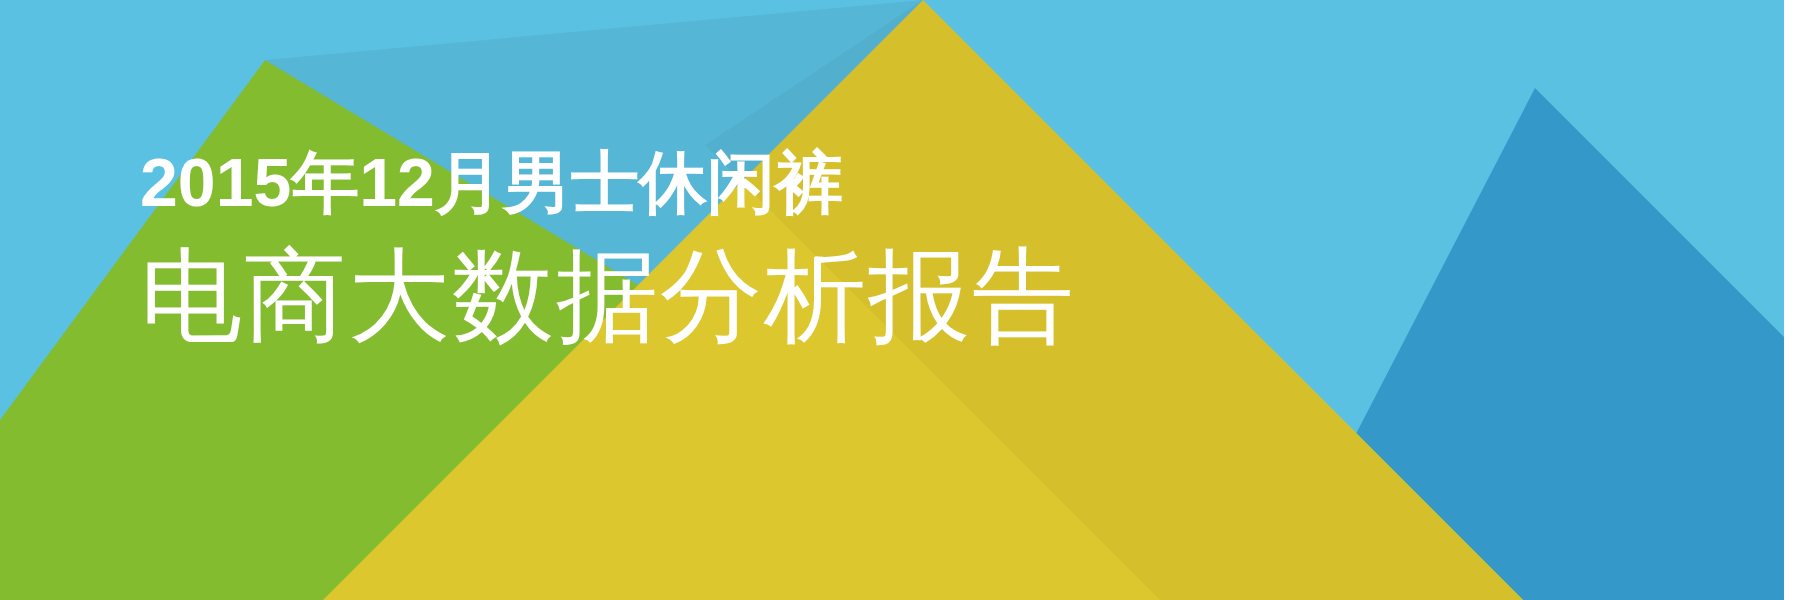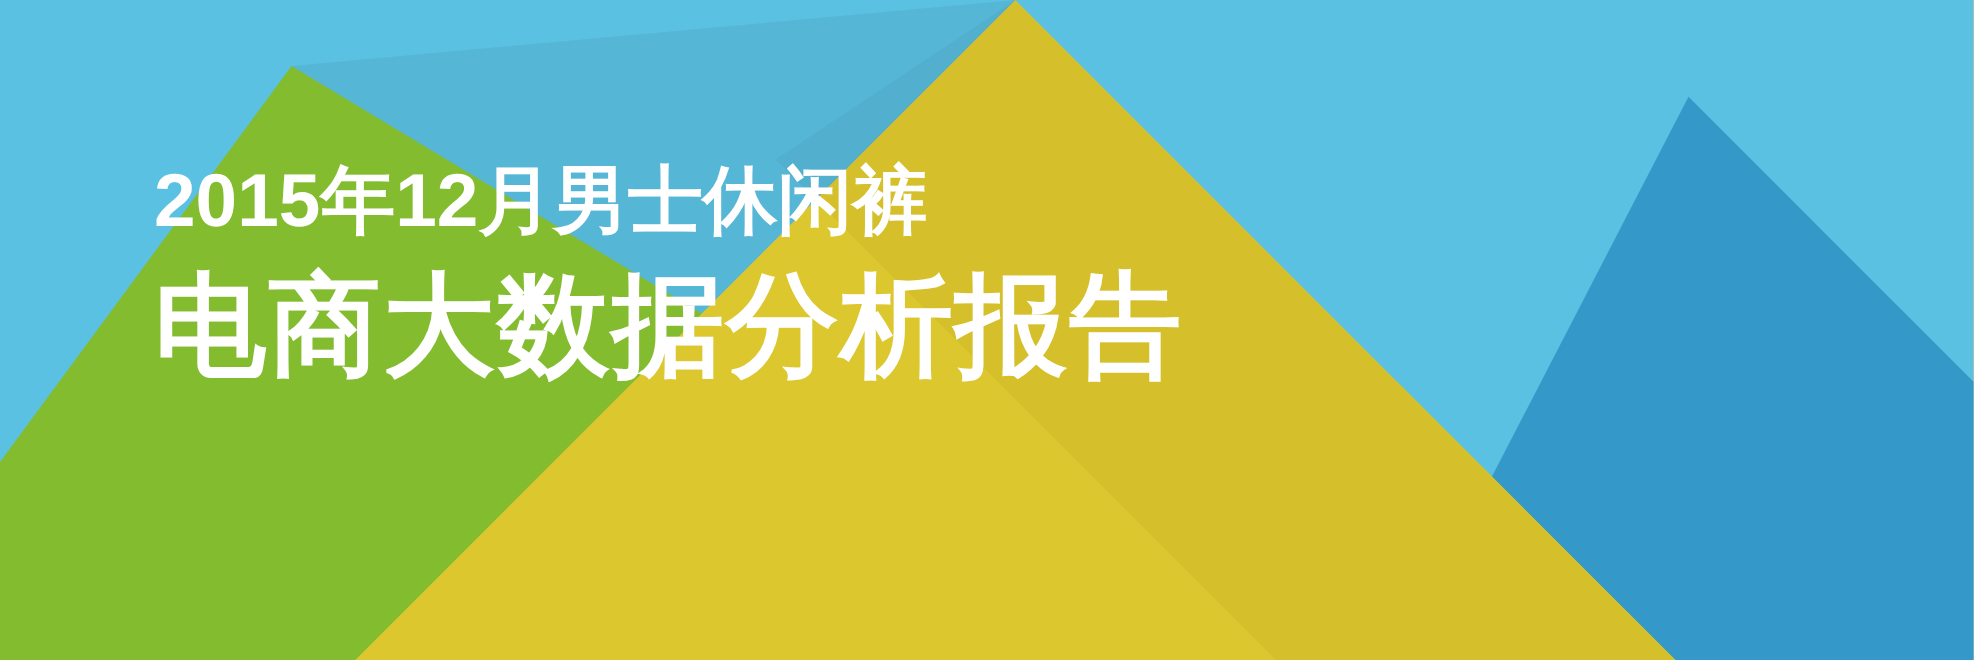--- a/index.html
+++ b/index.html
@@ -7,22 +7,21 @@
     margin: 0;
     padding: 0;
     background: #ffffff;
   }
   #stage {
     position: relative;
     width: 1784px;
     height: 600px;
     overflow: hidden;
     font-family: "Liberation Sans", "DejaVu Sans", sans-serif;
-    background: #a16207;
-    padding-left: 10px;
+    background: #3b82f6;
   }
   #bg-svg {
     position: absolute;
     left: 0;
     top: 0;
     width: 1800px;
     height: 600px;
     display: block;
   }
   #title-block {
@@ -43,21 +42,21 @@
     left: 140px;
     top: 148px;
     font-size: 68px;
     font-weight: 700;
     letter-spacing: 0px;
   }
   #title-line-2 {
     left: 140px;
     top: 245px;
     font-size: 102px;
-    font-weight: 700;
+    font-weight: 400;
     letter-spacing: 2px;
   }
 </style>
 </head>
 <body>
 
 <div id="stage">
 
   <svg id="bg-svg" viewBox="0 0 1800 600" preserveAspectRatio="none" aria-hidden="true">
 

